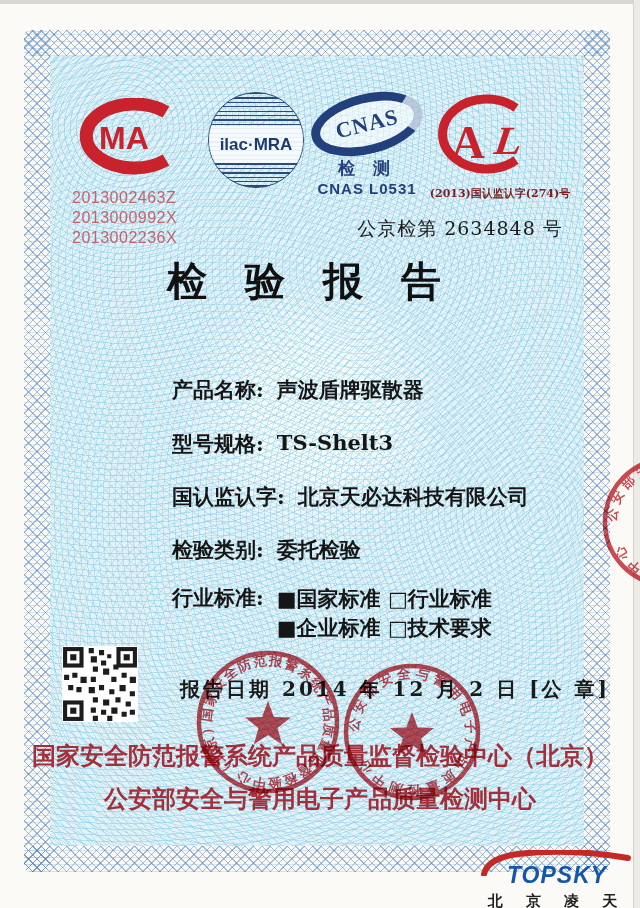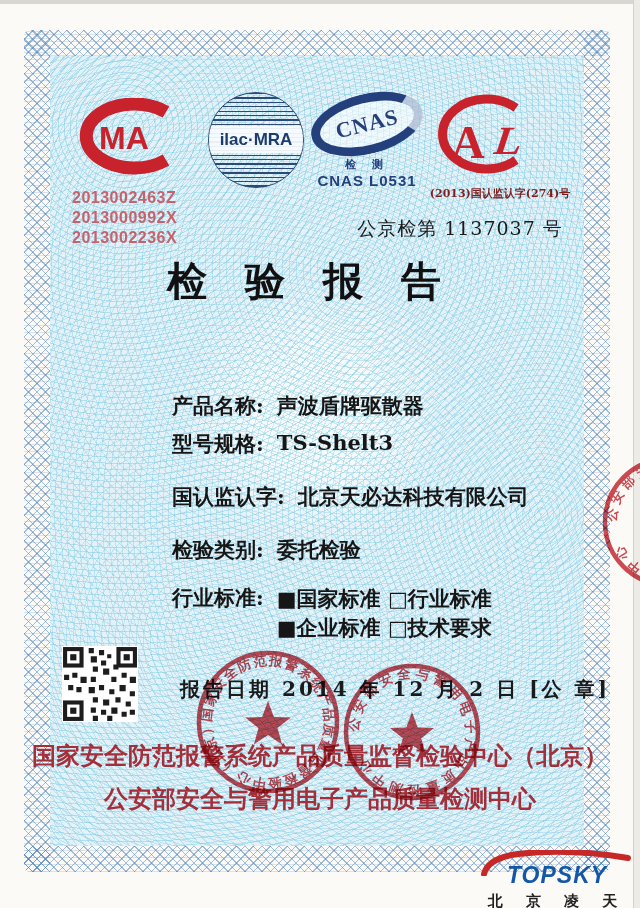--- a/index.html
+++ b/index.html
@@ -25,33 +25,33 @@
     background-image:
       repeating-radial-gradient(circle at 14% 9%,  rgba(120,200,225,.45) 0 1px, rgba(255,255,255,0) 1px 6px),
       repeating-radial-gradient(circle at 58% 27%, rgba(120,200,225,.35) 0 1px, rgba(255,255,255,0) 1px 7px),
       repeating-radial-gradient(circle at 92% 58%, rgba(120,200,225,.35) 0 1px, rgba(255,255,255,0) 1px 6px),
       repeating-radial-gradient(circle at 32% 74%, rgba(120,200,225,.32) 0 1px, rgba(255,255,255,0) 1px 7px),
       radial-gradient(circle at 50% 45%, rgba(255,255,255,.65) 0 60px, rgba(255,255,255,0) 140px);}
 
   
   .cma-svg{position:absolute;left:70px;top:98px;}
   .cma-numbers{position:absolute;left:72px;top:188px;font-family:"Liberation Sans",sans-serif;
-    font-size:16px;line-height:20px;color:#c4636e;letter-spacing:.5px;font-weight:700;}
+    font-size:16px;line-height:20px;color:#c4636e;letter-spacing:.5px;font-weight:400;}
   .globe{position:absolute;left:208px;top:92px;width:94px;height:94px;border-radius:50%;
     background:repeating-linear-gradient(180deg,#2c4a78 0 1.3px,rgba(255,255,255,.06) 1.3px 4.4px);
     border:1px solid #2c4a78;overflow:hidden;}
-  .globe-band{position:absolute;left:0;right:0;top:33px;height:27px;background:rgba(248,252,255,.93);
+  .globe-band{position:absolute;left:0;right:0;top:33px;height:37px;background:rgba(248,252,255,.93);
     display:flex;align-items:center;justify-content:center;font-family:"Liberation Sans",sans-serif;
     font-weight:700;font-size:17px;color:#1d3c6e;}
   .cnas{position:absolute;left:304px;top:94px;width:126px;text-align:center;}
   .cnas-ellipse{width:114px;height:60px;margin:0 auto;border:9px solid #24407c;border-right-color:rgba(36,64,124,.25);
     border-radius:50%;transform:rotate(-14deg);display:flex;align-items:center;justify-content:center;
     box-sizing:border-box;background:rgba(255,255,255,.55);}
   .cnas-ellipse span{font-family:"Liberation Serif",serif;font-weight:700;font-size:22px;color:#24407c;letter-spacing:1px;}
-  .cnas-tag{margin-top:3px;font-size:11px;font-weight:700;color:#24407c;letter-spacing:6px;}
+  .cnas-tag{margin-top:3px;font-size:17px;font-weight:700;color:#24407c;letter-spacing:6px;}
   .cnas-code{font-family:"Liberation Sans",sans-serif;font-size:15px;font-weight:700;color:#24407c;letter-spacing:1px;}
   .al-svg{position:absolute;left:428px;top:92px;}
   .al-sub{position:absolute;left:412px;top:186px;width:176px;text-align:center;
     font-size:11px;font-weight:700;color:#7f1d1d;}
 
   .report-no{position:absolute;left:320px;top:216px;width:280px;text-align:center;
     font-size:19px;color:#1a1a1a;letter-spacing:1px;}
 
   .title{position:absolute;left:0;right:20px;top:254px;text-align:center;
     font-size:40px;font-weight:700;color:#111;letter-spacing:12px;}
@@ -116,25 +116,25 @@
 
   <svg class="al-svg" width="104" height="90" viewBox="0 0 104 90">
     <path d="M88 68 A44 35 0 1 1 88 16" fill="none" stroke="#c8232c" stroke-width="9"></path>
     <text x="40" y="66" text-anchor="middle" font-family="Liberation Serif,serif" font-weight="bold" font-size="46" fill="#c8232c">A</text>
     <g transform="translate(64,62) skewX(-18)">
       <text x="0" y="0" font-family="Liberation Serif,serif" font-weight="bold" font-size="40" fill="#c8232c">L</text>
     </g>
   </svg>
   <div class="al-sub">(2013)国认监认字(274)号</div>
 
-  <div class="report-no">公京检第 1137037 号</div>
+  <div class="report-no">公京检第 2634848 号</div>
 
   <div class="title">检 验 报 告</div>
 
-  <div class="field" style="top:392px">
+  <div class="field" style="top:376px">
     <span>产品名称:</span>
     <span class="val">声波盾牌驱散器</span>
   </div>
   <div class="field" style="top:430px">
     <span>型号规格:</span>
     <span class="val">TS-Shelt3</span>
   </div>
   <div class="field" style="top:483px">
     <span>国认监认字:</span>
     <span class="val">北京天必达科技有限公司</span>

